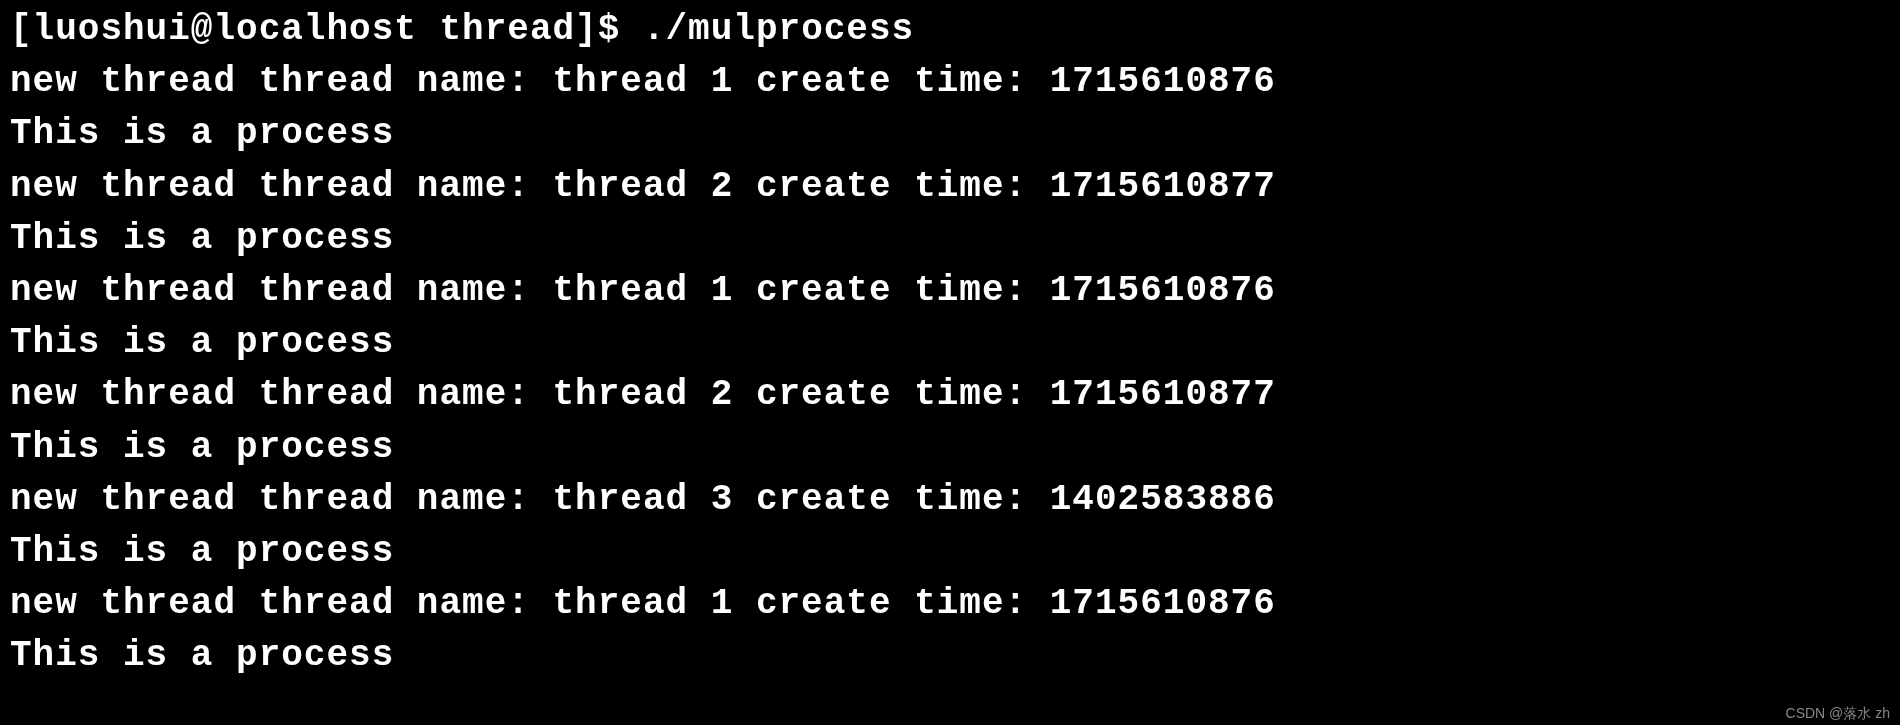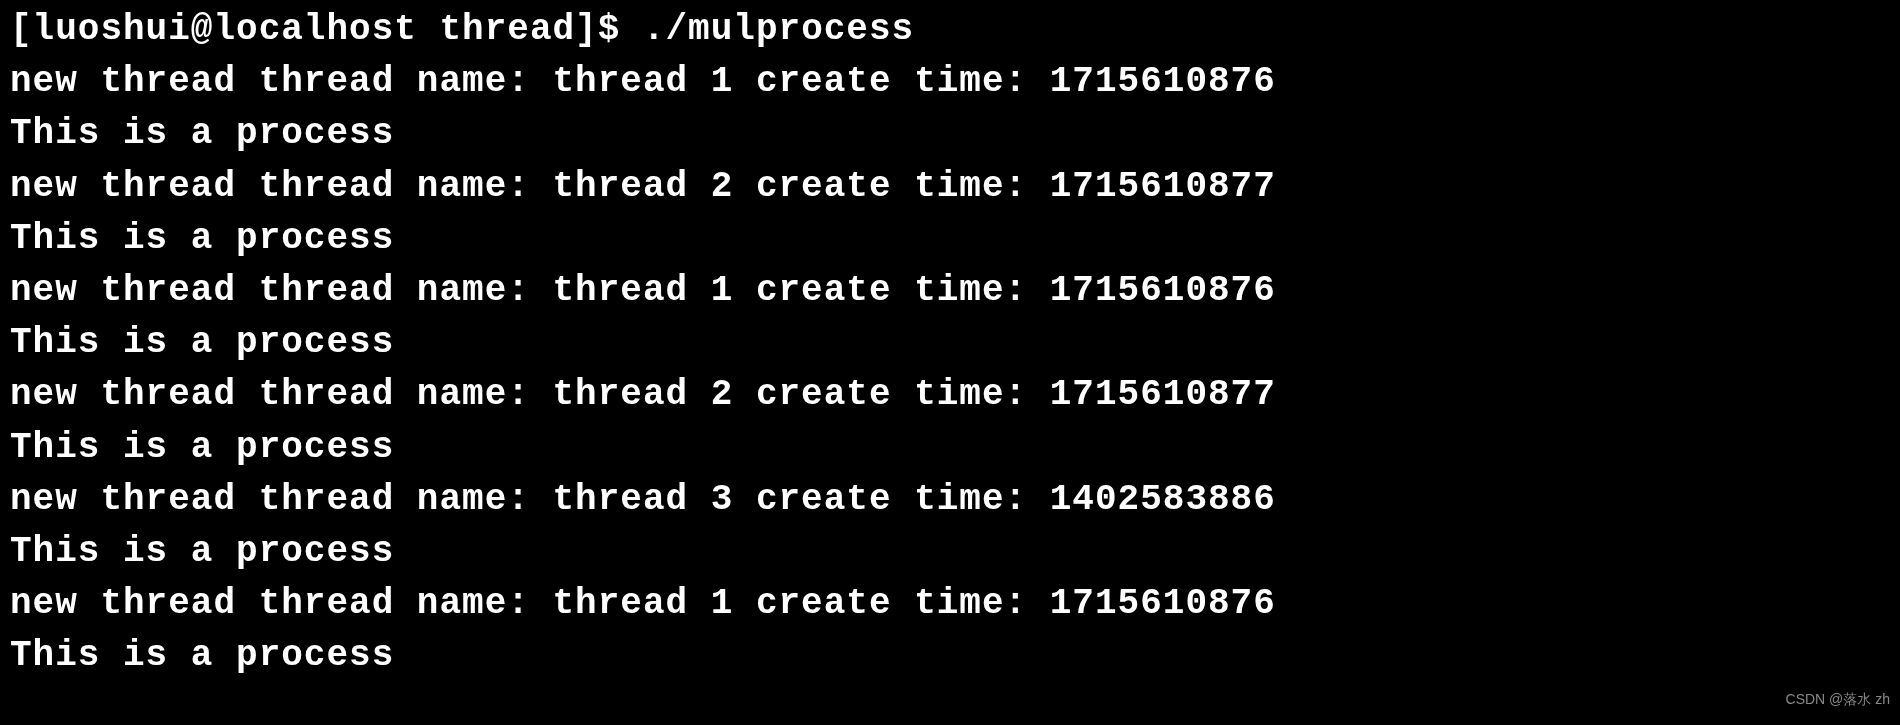--- a/index.html
+++ b/index.html
@@ -19,21 +19,21 @@
       height: 725px;
       overflow: hidden;
       position: relative;
     }
     .terminal-line {
       white-space: pre;
       letter-spacing: 1px;
     }
     .watermark {
       position: absolute;
-      bottom: 16px;
+      bottom: 2px;
       right: 10px;
       font-size: 14px;
       font-weight: normal;
       color: #888888;
       font-family: sans-serif;
       letter-spacing: 0;
     }
   </style>
 </head>
 <body>

